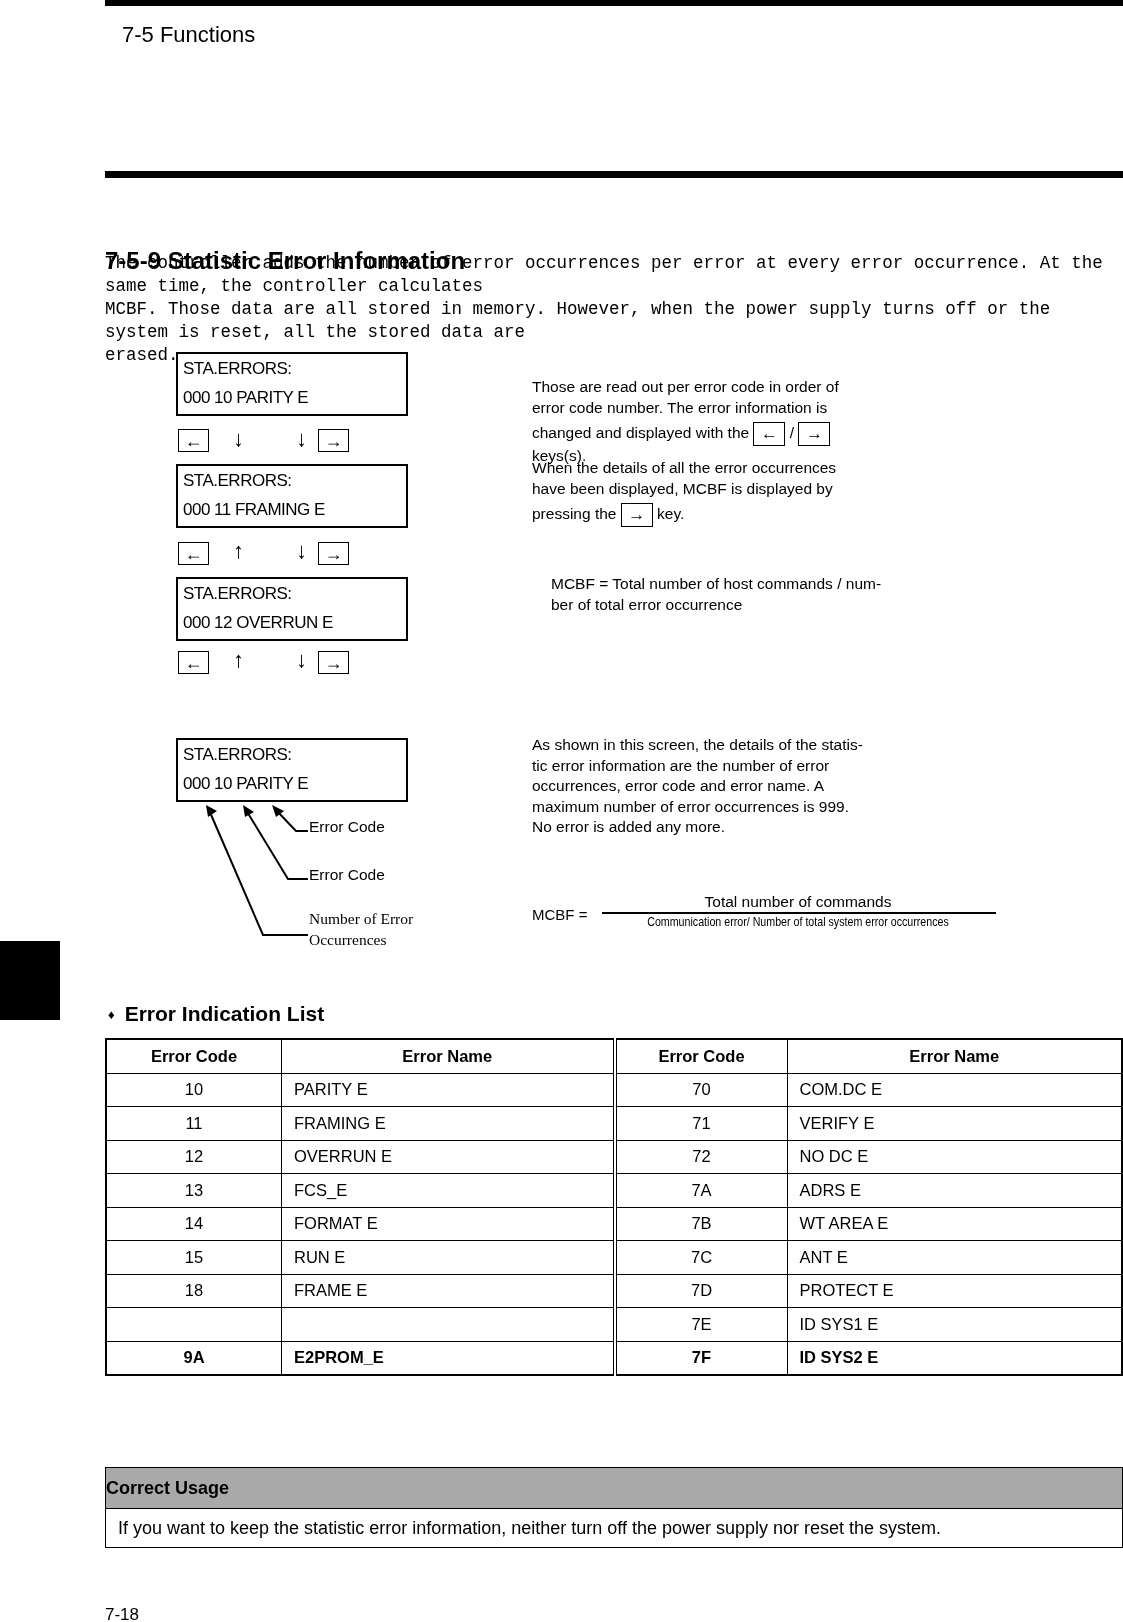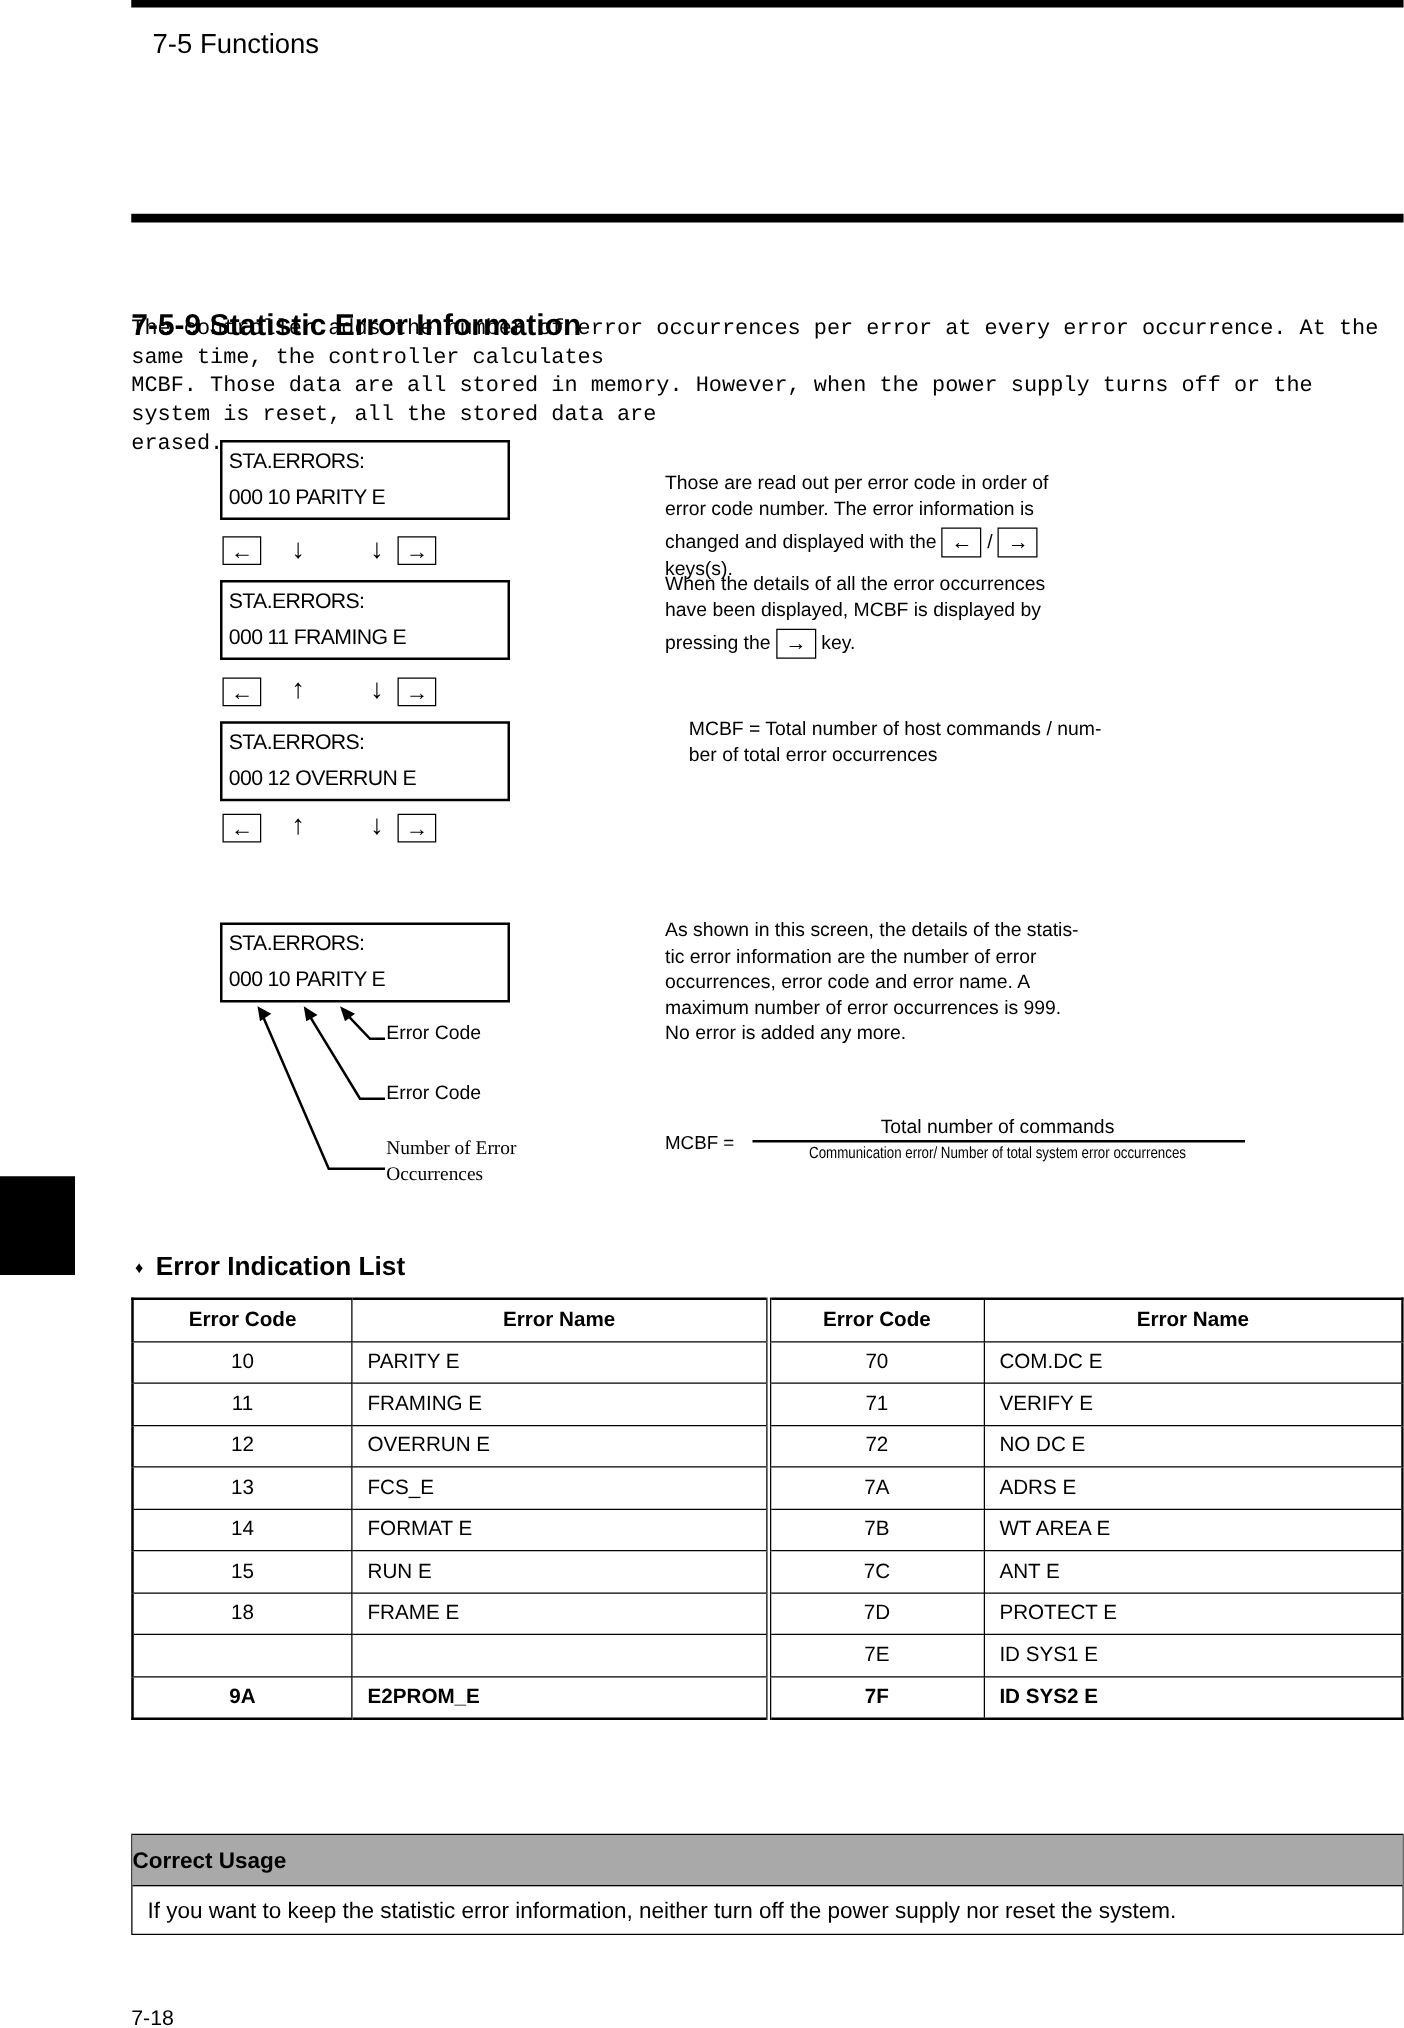--- a/index.html
+++ b/index.html
@@ -103,21 +103,21 @@
   <div>have been displayed, MCBF is displayed by</div>
   <div style="margin-top:4px;">
     <span>pressing the</span>
     <span class="inkey">→</span>
     <span>key.</span>
   </div>
 </div>
 
 <div class="note" style="left:532px;top:574px;width:380px;margin-left:19px;">
   <div>MCBF = Total number of host commands / num-</div>
-  <div>ber of total error occurrences</div>
+  <div>ber of total error occurrence</div>
 </div>
 
 <div class="lcd" style="left:176px;top:738px;">
   <div>STA.ERRORS:</div>
   <div>000 10 PARITY E</div>
 </div>
 <svg class="abs" style="left:0;top:0;" width="1123" height="1622">
   <g stroke="#000" stroke-width="2" fill="none">
     <polyline points="276,810 296,831 308,831"></polyline>
     <polyline points="246,810 288,879 308,879"></polyline>

